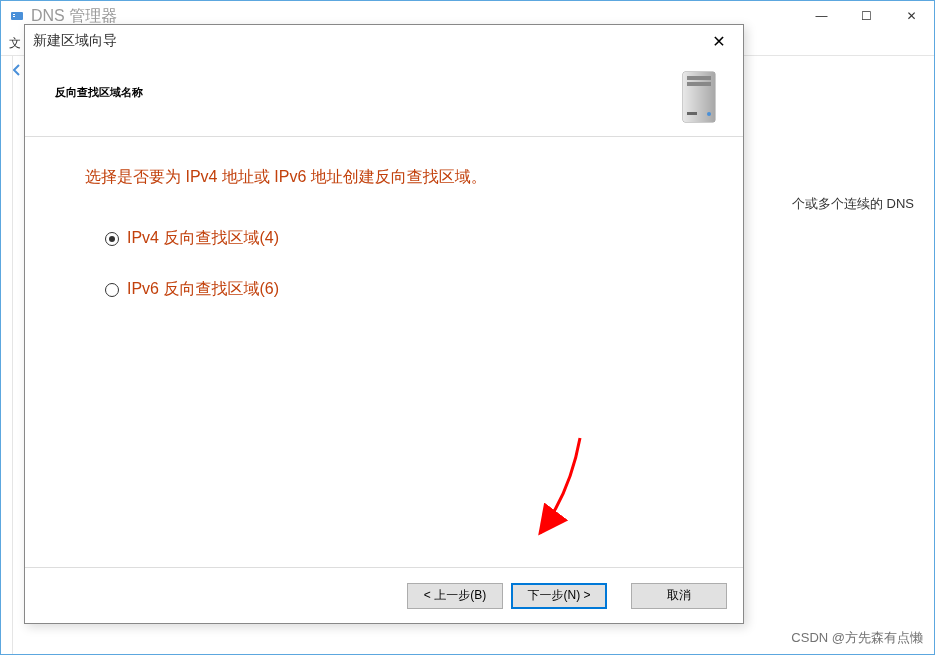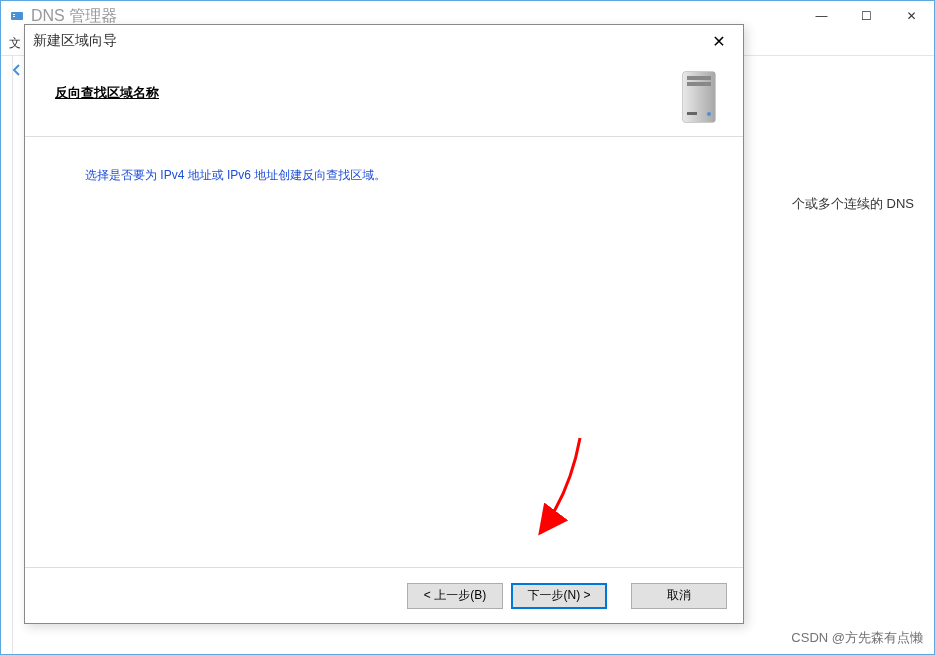--- a/index.html
+++ b/index.html
@@ -21,25 +21,25 @@
     .parent-right-text { color: #333; }
     
     
     .dialog { position: absolute; top: 24px; left: 24px; width: 720px; height: 600px; background: #fff; border: 1px solid #888; box-shadow: 3px 3px 10px rgba(0,0,0,0.15); }
     .dlg-titlebar { height: 32px; display: flex; align-items: center; justify-content: space-between; padding: 0 8px; }
     .dlg-title { font-size: 14px; color: #333; }
     .dlg-close { width: 32px; height: 32px; display: flex; align-items: center; justify-content: center; font-size: 16px; cursor: pointer; }
     
     .dlg-header { height: 80px; border-bottom: 1px solid #ddd; display: flex; align-items: center; padding: 0 20px 0 30px; position: relative; background: #fff; }
     .dlg-header-text { flex: 1; }
-    .dlg-heading { font-size: 13px; font-weight: bold; color: #000; margin-bottom: 8px; text-decoration: underline; }
+    .dlg-heading { font-size: 11px; font-weight: bold; color: #000; margin-bottom: 8px; }
     .dlg-subheading { font-size: 12px; color: #333; margin-left: 20px; }
     .dlg-header-icon { width: 48px; height: 58px; }
     
-    .dlg-body { padding: 30px 60px; font-size: 12px; color: #1d4ed8; }
+    .dlg-body { padding: 30px 60px; font-size: 16px; color: #c2410c; }
     .dlg-prompt { margin-bottom: 40px; }
     .radio-group { margin-left: 20px; }
     .radio-item { display: flex; align-items: center; margin-bottom: 30px; cursor: pointer; }
     .radio-btn { width: 14px; height: 14px; border: 1px solid #333; border-radius: 50%; margin-right: 8px; display: flex; align-items: center; justify-content: center; background: #fff; }
     .radio-btn.selected::after { content: ""; width: 6px; height: 6px; background: #333; border-radius: 50%; display: block; }
     
     .dlg-footer { position: absolute; bottom: 0; left: 0; right: 0; height: 56px; border-top: 1px solid #ddd; display: flex; align-items: center; justify-content: flex-end; padding: 0 16px; gap: 8px; }
     .btn { min-width: 96px; height: 26px; font-size: 12px; background: #e1e1e1; border: 1px solid #adadad; cursor: pointer; display: flex; align-items: center; justify-content: center; padding: 0 14px; text-align: right; }
     .btn.default { border: 2px solid #0078d7; background: #e1e1e1; }
     
@@ -107,20 +107,30 @@
         </defs>
       <rect x="12" y="8" width="24" height="4" fill="#888"></rect>
       <rect x="12" y="14" width="24" height="4" fill="#888"></rect>
       <rect x="12" y="44" width="10" height="3" fill="#666"></rect>
       <circle cx="34" cy="46" r="2" fill="#4a90d9"></circle>
     </svg>
   </div>
 
   <div class="dlg-body">
     <div class="dlg-prompt">选择是否要为 IPv4 地址或 IPv6 地址创建反向查找区域。</div>
+    <div class="radio-group">
+      <label class="radio-item">
+        <span class="radio-btn selected"></span>
+        <span>IPv4 反向查找区域(4)</span>
+      </label>
+      <label class="radio-item">
+        <span class="radio-btn"></span>
+        <span>IPv6 反向查找区域(6)</span>
+      </label>
+    </div>
   </div>
 
   <div class="dlg-footer">
     <button class="btn">&lt; 上一步(B)</button>
     <button class="btn default">下一步(N) &gt;</button>
     <button class="btn" style="margin-left:16px;">取消</button>
   </div>
 
   <svg class="arrow" width="120" height="120" viewBox="0 0 120 120">
     <defs>

